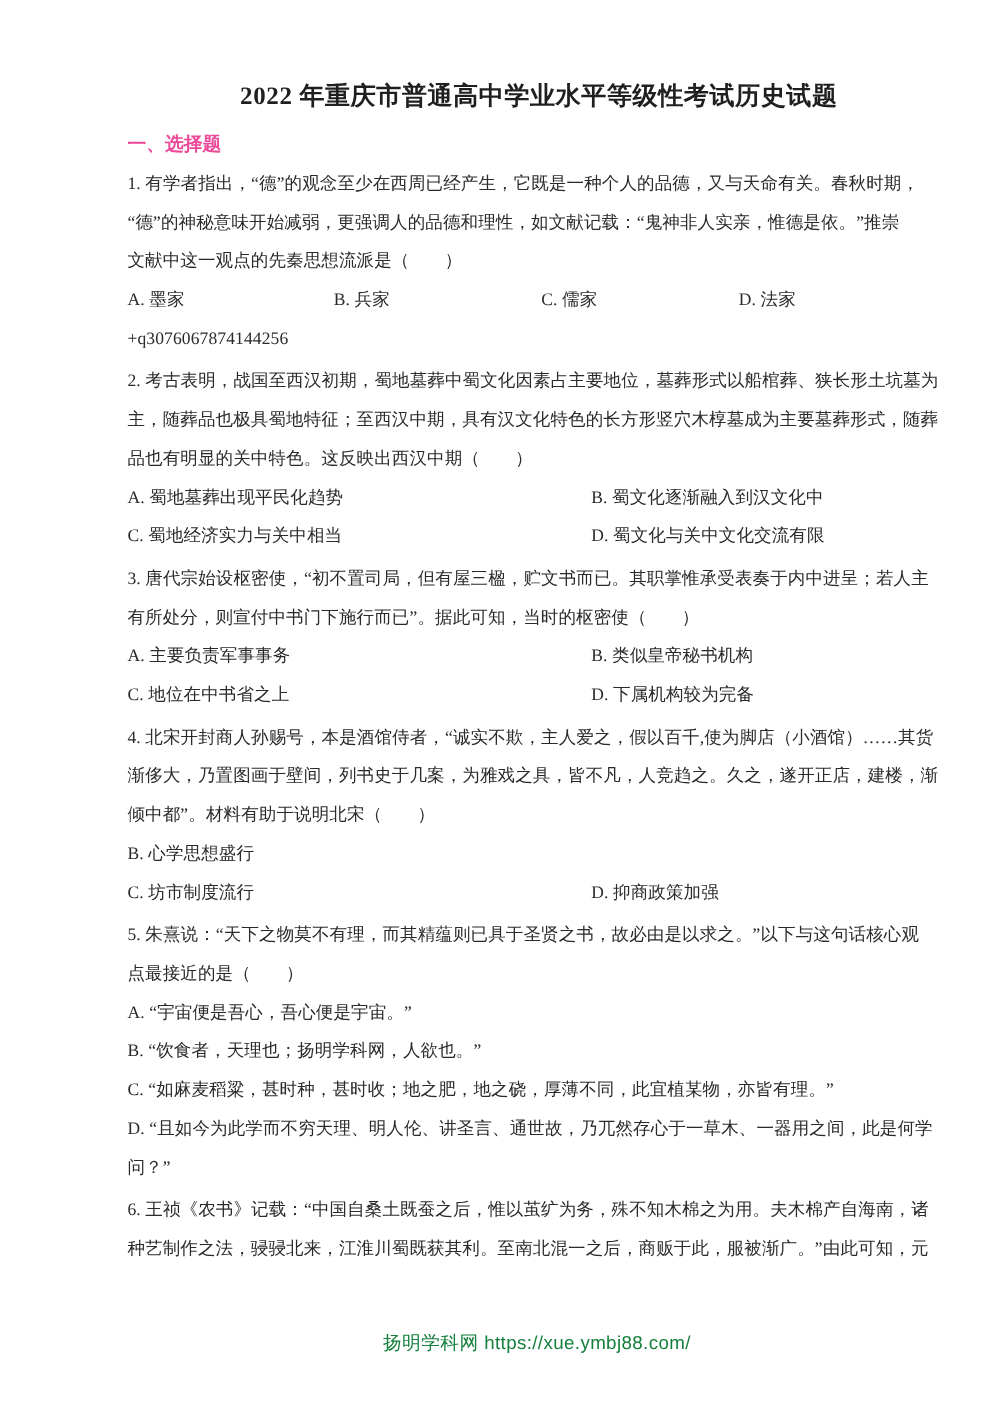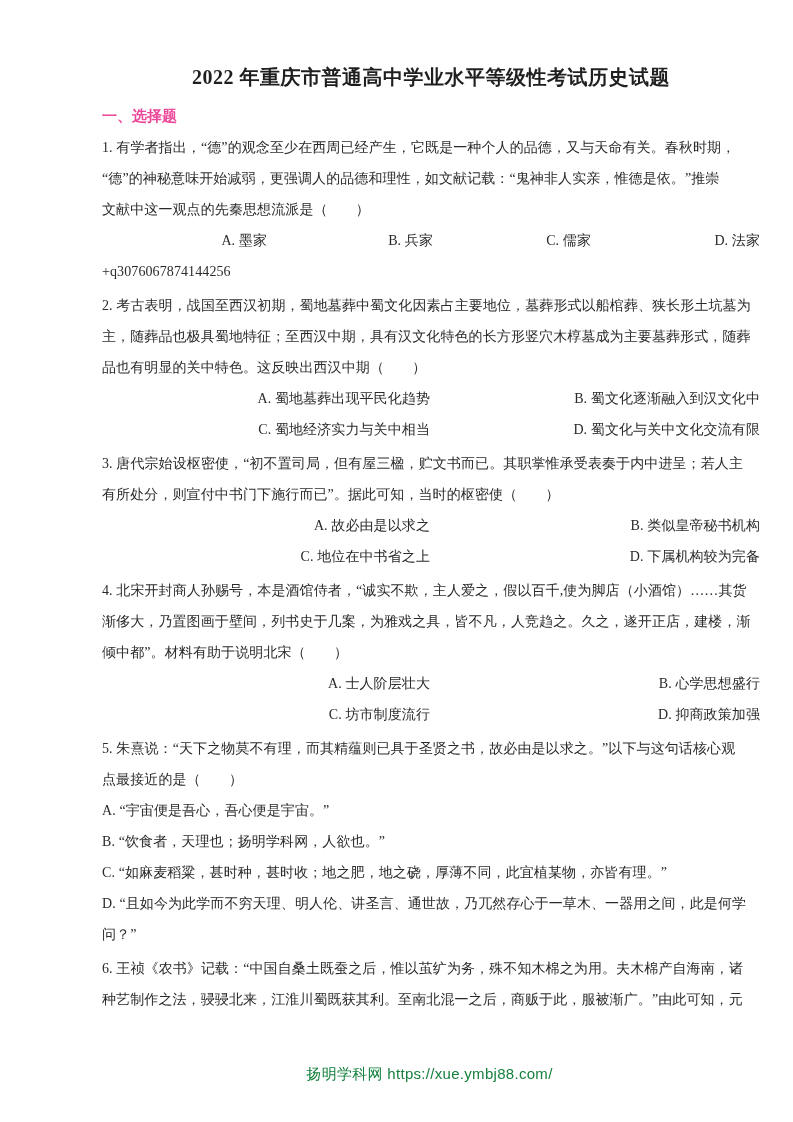--- a/index.html
+++ b/index.html
@@ -37,21 +37,21 @@
   .line {
     font-size:14px;
     line-height:31px;
     height:31px;
     white-space:nowrap;
     letter-spacing:0.1px;
   }
   .q { margin-top:3px; }
   .opts4 { display:grid; grid-template-columns:165px 166px 158px 1fr; }
   .opts2 { display:grid; grid-template-columns:328px 1fr;gap:43px; }
-  .cell  { white-space:nowrap;text-align:right; }
+  .cell  { white-space:nowrap; }
   .footer {
     position:absolute;
     left:0; right:0; top:1065px;
     text-align:center;
     font-family:"Liberation Sans","DejaVu Sans",sans-serif;
     font-size:15px;
     color:#15803d;
     letter-spacing:0.3px;
   }
 </style>
@@ -89,35 +89,34 @@
       <div class="line opts2">
         <span class="cell">C. 蜀地经济实力与关中相当</span>
         <span class="cell">D. 蜀文化与关中文化交流有限</span>
       </div>
     </div>
 
     <div class="q">
       <div class="line">3. 唐代宗始设枢密使，“初不置司局，但有屋三楹，贮文书而已。其职掌惟承受表奏于内中进呈；若人主</div>
       <div class="line">有所处分，则宣付中书门下施行而已”。据此可知，当时的枢密使（　　）</div>
       <div class="line opts2">
-        <span class="cell">A. 故必由是以求之</span>
+        <span class="cell">A. 主要负责军事事务</span>
         <span class="cell">B. 类似皇帝秘书机构</span>
       </div>
       <div class="line opts2">
         <span class="cell">C. 地位在中书省之上</span>
         <span class="cell">D. 下属机构较为完备</span>
       </div>
     </div>
 
     <div class="q">
       <div class="line">4. 北宋开封商人孙赐号，本是酒馆侍者，“诚实不欺，主人爱之，假以百千,使为脚店（小酒馆）……其货</div>
       <div class="line">渐侈大，乃置图画于壁间，列书史于几案，为雅戏之具，皆不凡，人竞趋之。久之，遂开正店，建楼，渐</div>
       <div class="line">倾中都”。材料有助于说明北宋（　　）</div>
       <div class="line opts2">
-        <span class="cell">A. 士人阶层壮大</span>
         <span class="cell">B. 心学思想盛行</span>
       </div>
       <div class="line opts2">
         <span class="cell">C. 坊市制度流行</span>
         <span class="cell">D. 抑商政策加强</span>
       </div>
     </div>
 
     <div class="q">
       <div class="line">5. 朱熹说：“天下之物莫不有理，而其精蕴则已具于圣贤之书，故必由是以求之。”以下与这句话核心观</div>

